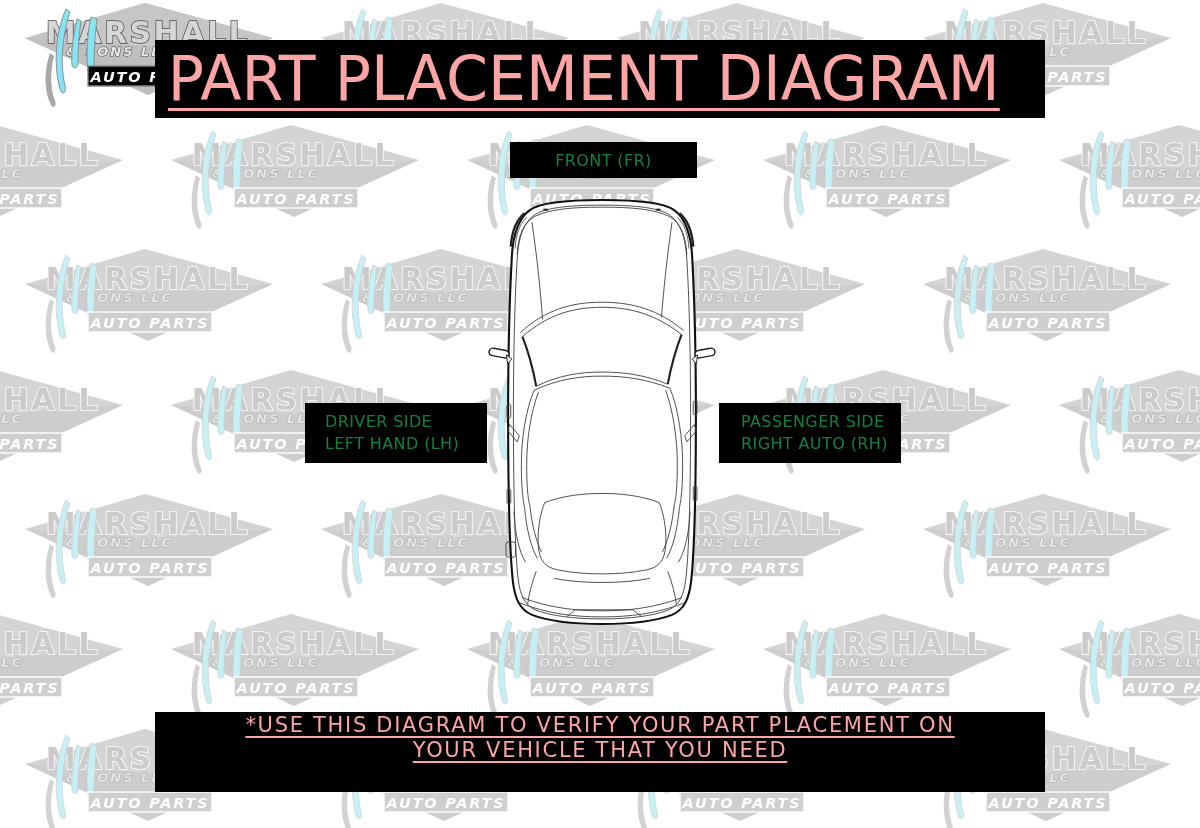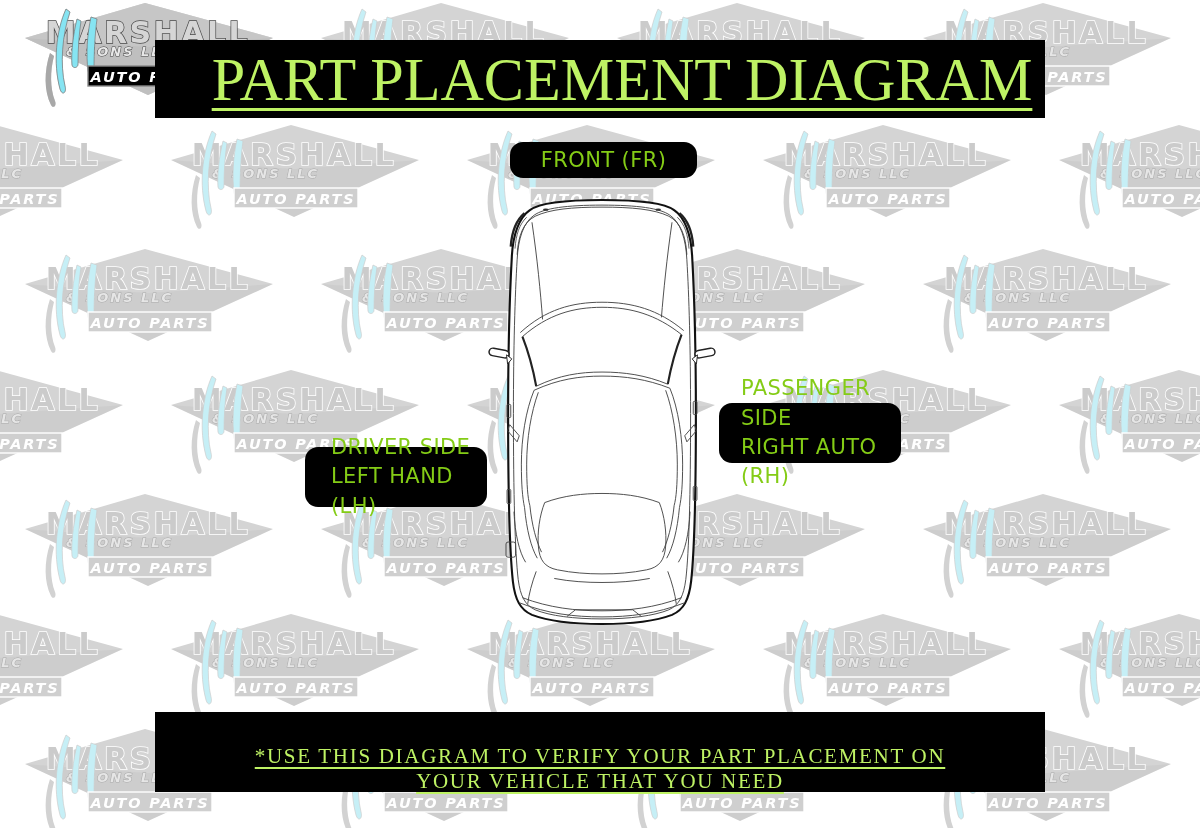--- a/index.html
+++ b/index.html
@@ -1,26 +1,26 @@
 <!DOCTYPE html>
 <html><head>
 <meta charset="utf-8">
 <style>
 html,body{margin:0;padding:0;width:1200px;height:828px;overflow:hidden;background:#fff;font-family:"DejaVu Sans",sans-serif;}
 #stage{position:relative;width:1200px;height:828px;}
 #wm{position:absolute;left:0;top:0;}
-.banner{position:absolute;background:#000;color:#bef264;display:flex;align-items:center;justify-content:flex-end;font-family:Liberation Serif, serif;}
+.banner{position:absolute;background:#000;color:#fca5a5;display:flex;align-items:center;justify-content:flex-start;}
 #title-banner{left:155px;top:40px;width:890px;height:78px;}
 #title-banner span{font-size:62px;line-height:1;white-space:nowrap;transform:scaleX(0.97);transform-origin:50% 50%;text-decoration:underline;text-decoration-thickness:3px;text-underline-offset:8px;}
 #footer-banner{left:155px;top:712px;width:890px;height:78px;flex-direction:column;font-size:21px;gap:3px;padding-top:2px;}
 #footer-banner .fl{line-height:1.05;letter-spacing:1.7px;text-decoration:underline;text-decoration-thickness:2px;text-underline-offset:4px;}
-.label-box{position:absolute;background:#000;color:#84cc16;font-size:21px;box-sizing:border-box;letter-spacing:0.4px;border-radius:13px;}
+.label-box{position:absolute;background:#000;color:#15803d;font-size:16px;box-sizing:border-box;letter-spacing:0.4px;}
 #front-label{left:510px;top:142px;width:187px;height:36px;display:flex;align-items:center;justify-content:center;}
 #rear-label{left:514px;top:652px;width:183px;height:36px;display:flex;align-items:center;justify-content:center;}
-#driver-label{left:305px;top:403px;width:182px;height:60px;display:flex;flex-direction:column;justify-content:center;padding-left:26px;line-height:1.4;margin-top:44px;}
+#driver-label{left:305px;top:403px;width:182px;height:60px;display:flex;flex-direction:column;justify-content:center;padding-left:20px;line-height:1.4;}
 #passenger-label{left:719px;top:403px;width:182px;height:60px;display:flex;flex-direction:column;justify-content:center;padding-left:22px;line-height:1.4;}
 #car{position:absolute;left:480px;top:196px;}
 </style>
 </head>
 <body>
 
 <div id="stage">
   <svg id="wm" width="1200" height="828">
       <g transform="translate(150,49)">
         <polygon points="-125,-11 -5,-46 123,-11 -2,46" fill="#d4d4d4"></polygon>

